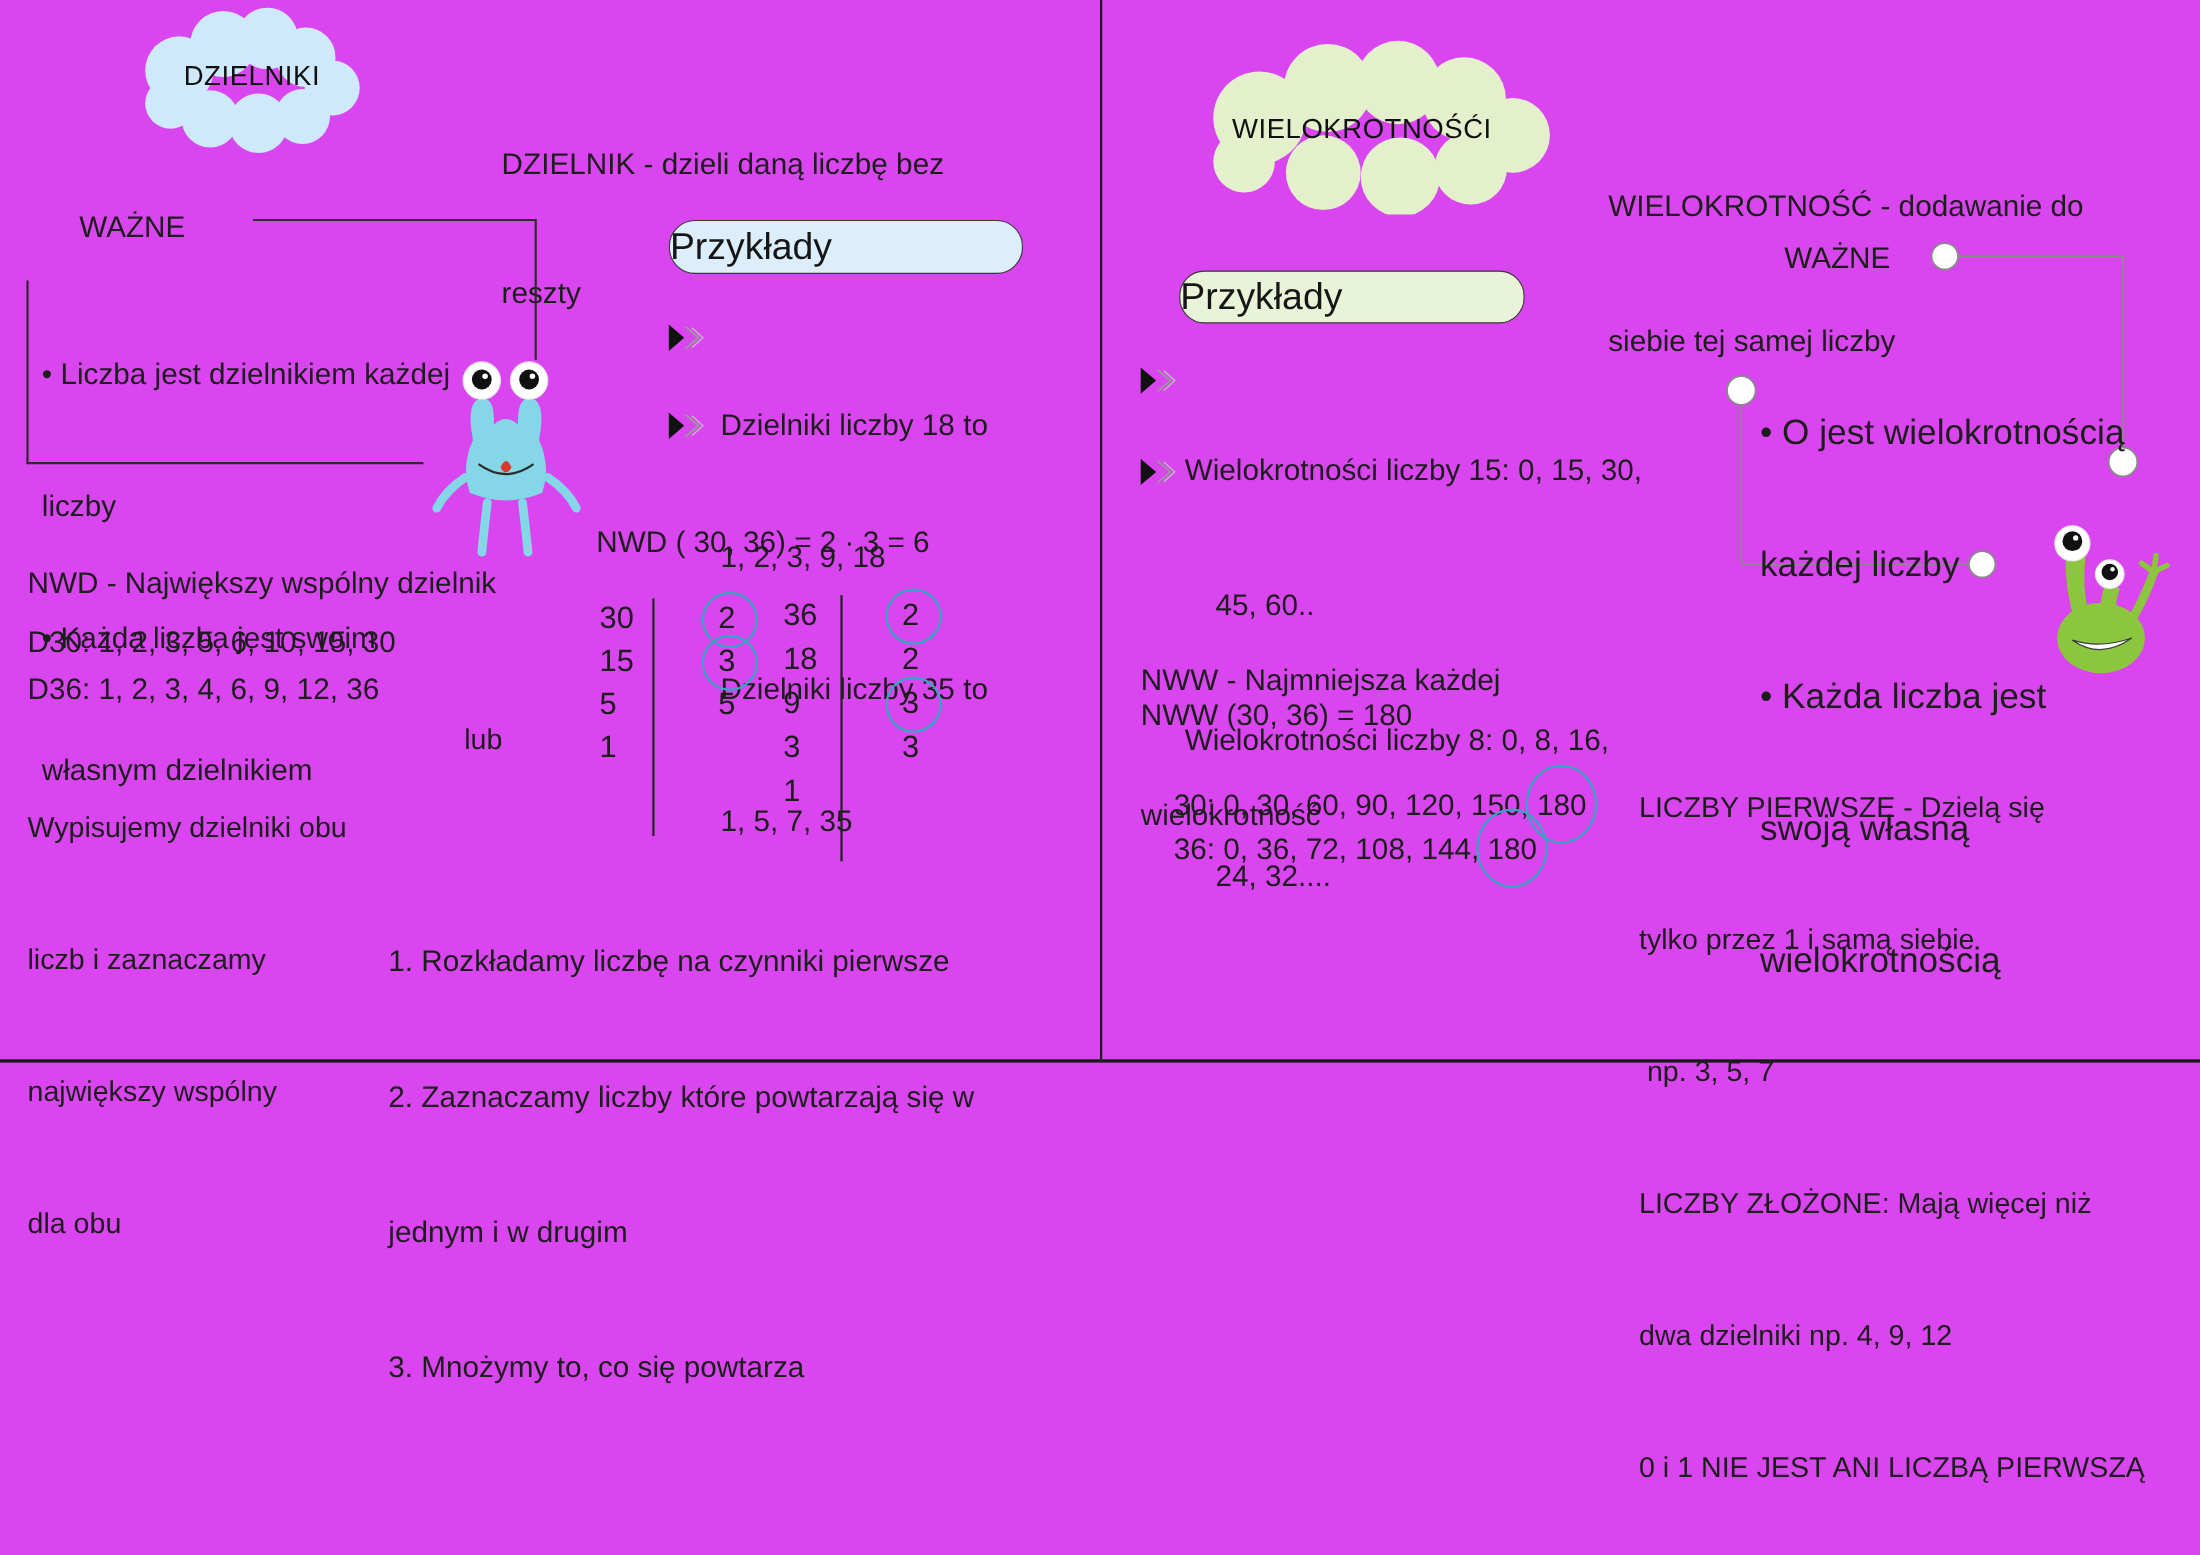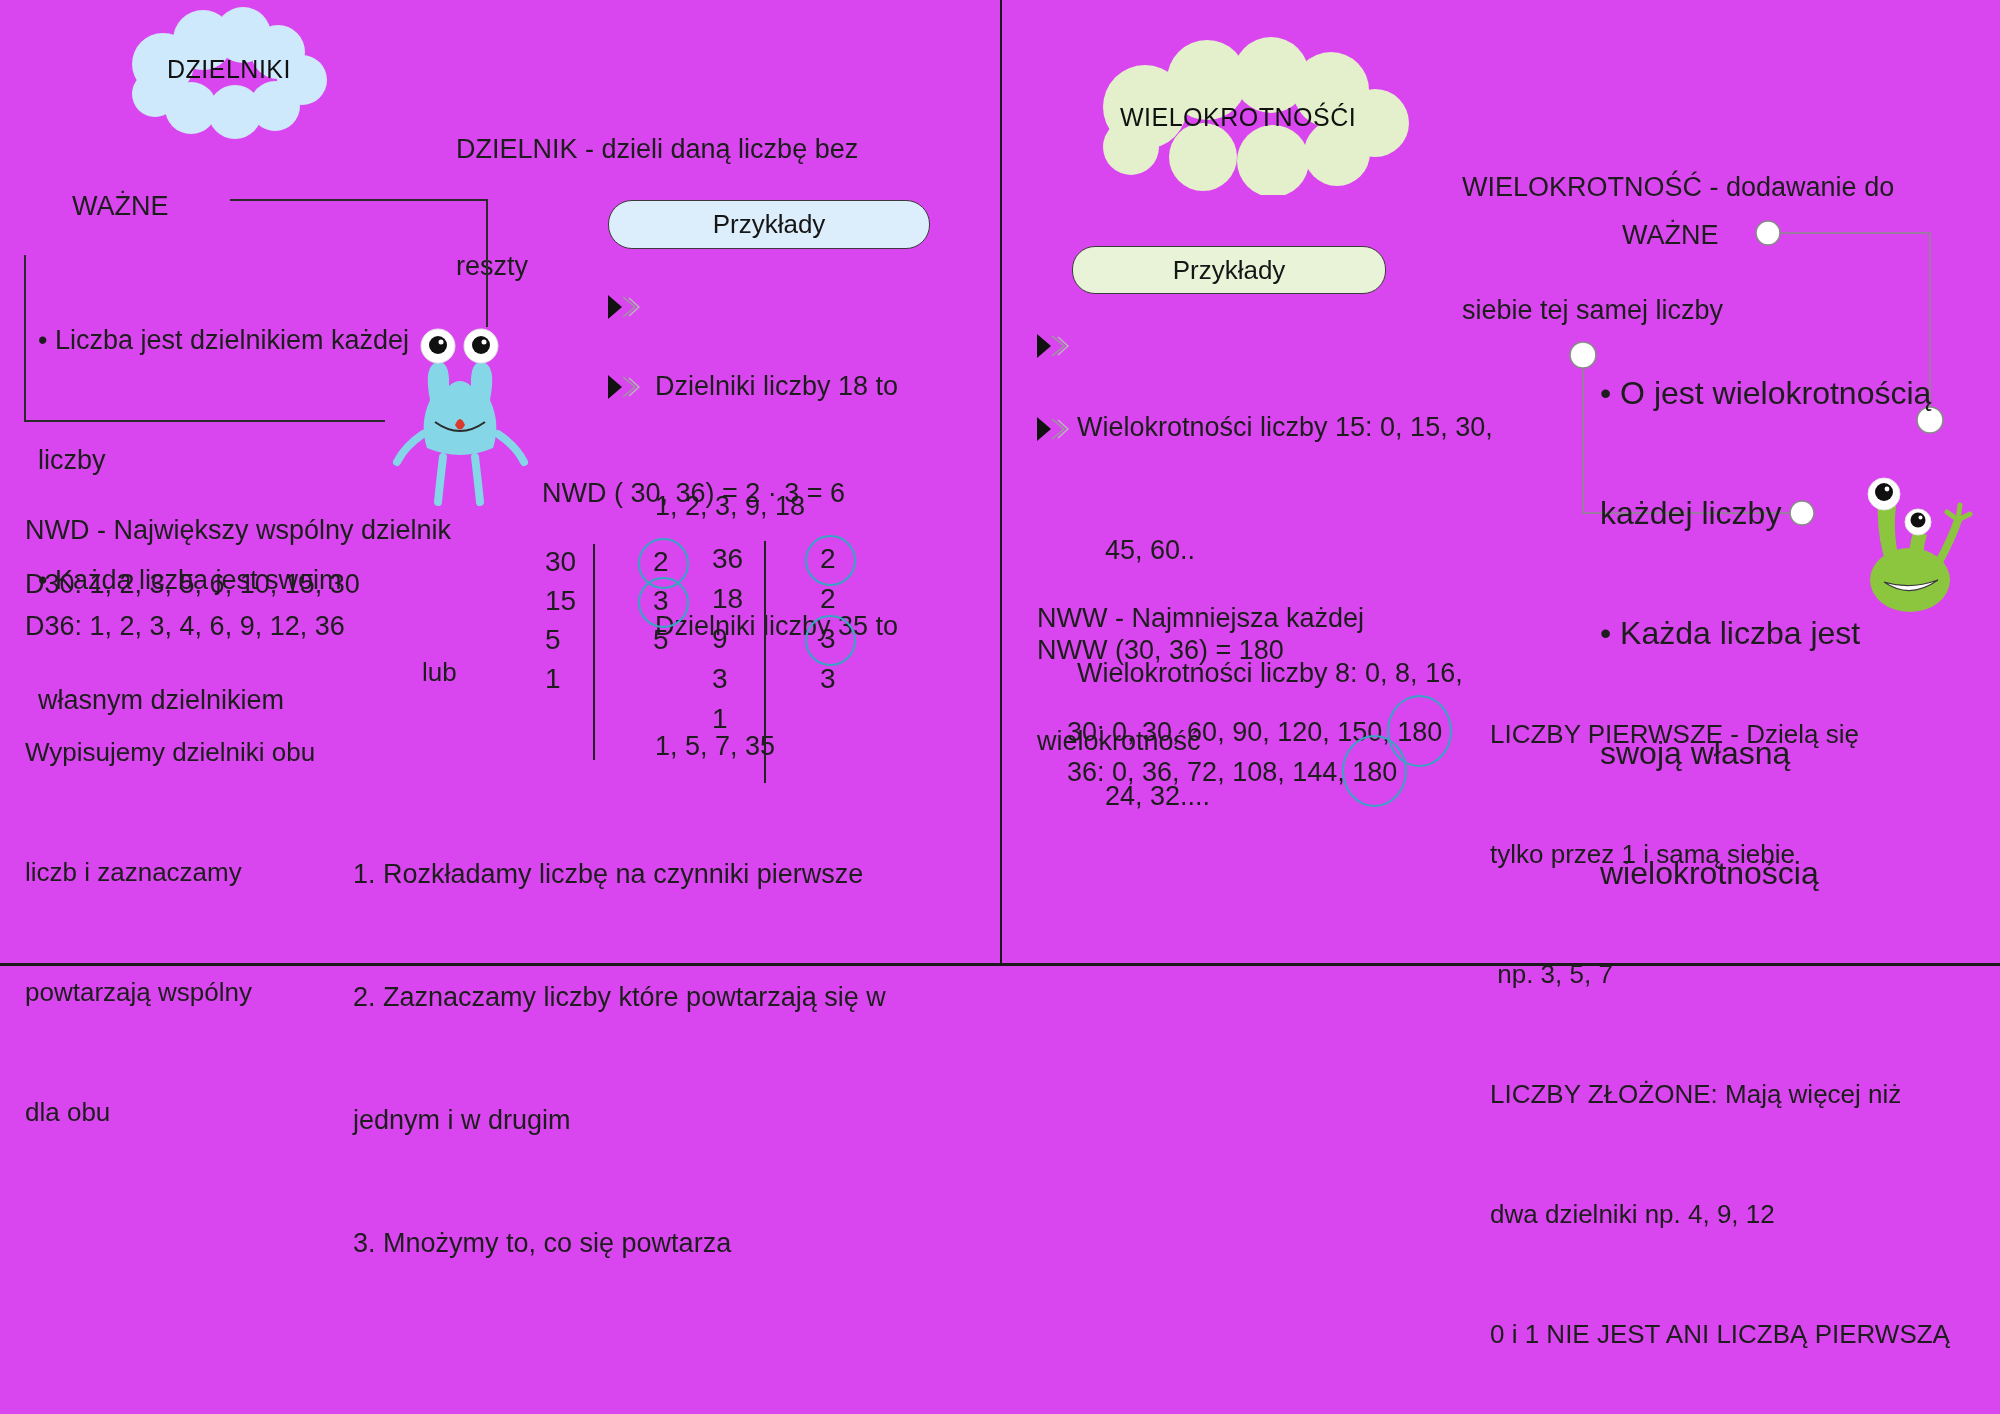--- a/index.html
+++ b/index.html
@@ -7,22 +7,22 @@
     position:relative;width:2000px;height:1414px;background:#d946ef;overflow:hidden;
     font-family:"Liberation Sans","DejaVu Sans",sans-serif;color:#1d1d1d;
   }
   .abs{position:absolute;}
   .t{position:absolute;font-size:26px;line-height:40px;color:#1d1d1d;white-space:pre;}
   .t div{white-space:pre;}
   .divider-v{position:absolute;left:1000px;top:0;width:2px;height:963px;background:#1a1a1a;}
   .divider-h{position:absolute;left:0;top:963px;width:2000px;height:3px;background:#1a1a1a;}
   .cloud-label{position:absolute;font-size:25px;letter-spacing:0.5px;color:#111;}
   .pill{
-    position:absolute;display:flex;align-items:center;justify-content:center;
-    border:1.6px solid #3a3a3a;border-radius:24px;font-size:26px;color:#161616;
+    position:absolute;display:flex;align-items:center;
+    border:1.6px solid #3a3a3a;border-radius:24px;font-size:34px;color:#161616;
   }
   .pill-blue{background:#dceefb;}
   .pill-green{background:#e9f3d7;}
   .arrow-ic{position:absolute;width:38px;height:28px;}
   .ftable{position:absolute;font-size:28px;}
   .frow{display:flex;align-items:flex-start;height:39px;gap:46px;}
   .frow .num{display:inline-block;width:42px;}
   .frow .fac{display:inline-block;margin-left:20px;position:relative;min-width:18px;}
   .vline{position:absolute;width:2px;background:#222;}
   .circled::after{
@@ -94,21 +94,21 @@
     <path d="M62 103 Q67 91 72 103 Q67 112 62 103 Z" fill="#d93a2b"></path>
   </svg>
 
   <div class="t" style="left:25px;top:510px;font-size:27px;">NWD - Największy wspólny dzielnik</div>
   <div class="t" style="left:25px;top:564px;font-size:27px;">D30: 1, 2, 3, 5, 6, 10, 15, 30</div>
   <div class="t" style="left:25px;top:606px;font-size:27px;">D36: 1, 2, 3, 4, 6, 9, 12, 36</div>
 
   <div class="t" style="left:25px;top:652px;">
     <div>Wypisujemy dzielniki obu</div>
     <div>liczb i zaznaczamy</div>
-    <div>powtarzają wspólny</div>
+    <div>największy wspólny</div>
     <div>dla obu</div>
   </div>
   <div class="t" style="left:422px;top:652px;">lub</div>
 
   <div class="pill pill-blue" style="left:608px;top:200px;width:320px;height:47px;">
     <span>Przykłady</span>
   </div>
 
   <svg class="arrow-ic" style="left:606px;top:293px;" viewBox="0 0 38 28">
     <path d="M2 2 L16 14 L2 26 Z" fill="#111111"></path>

